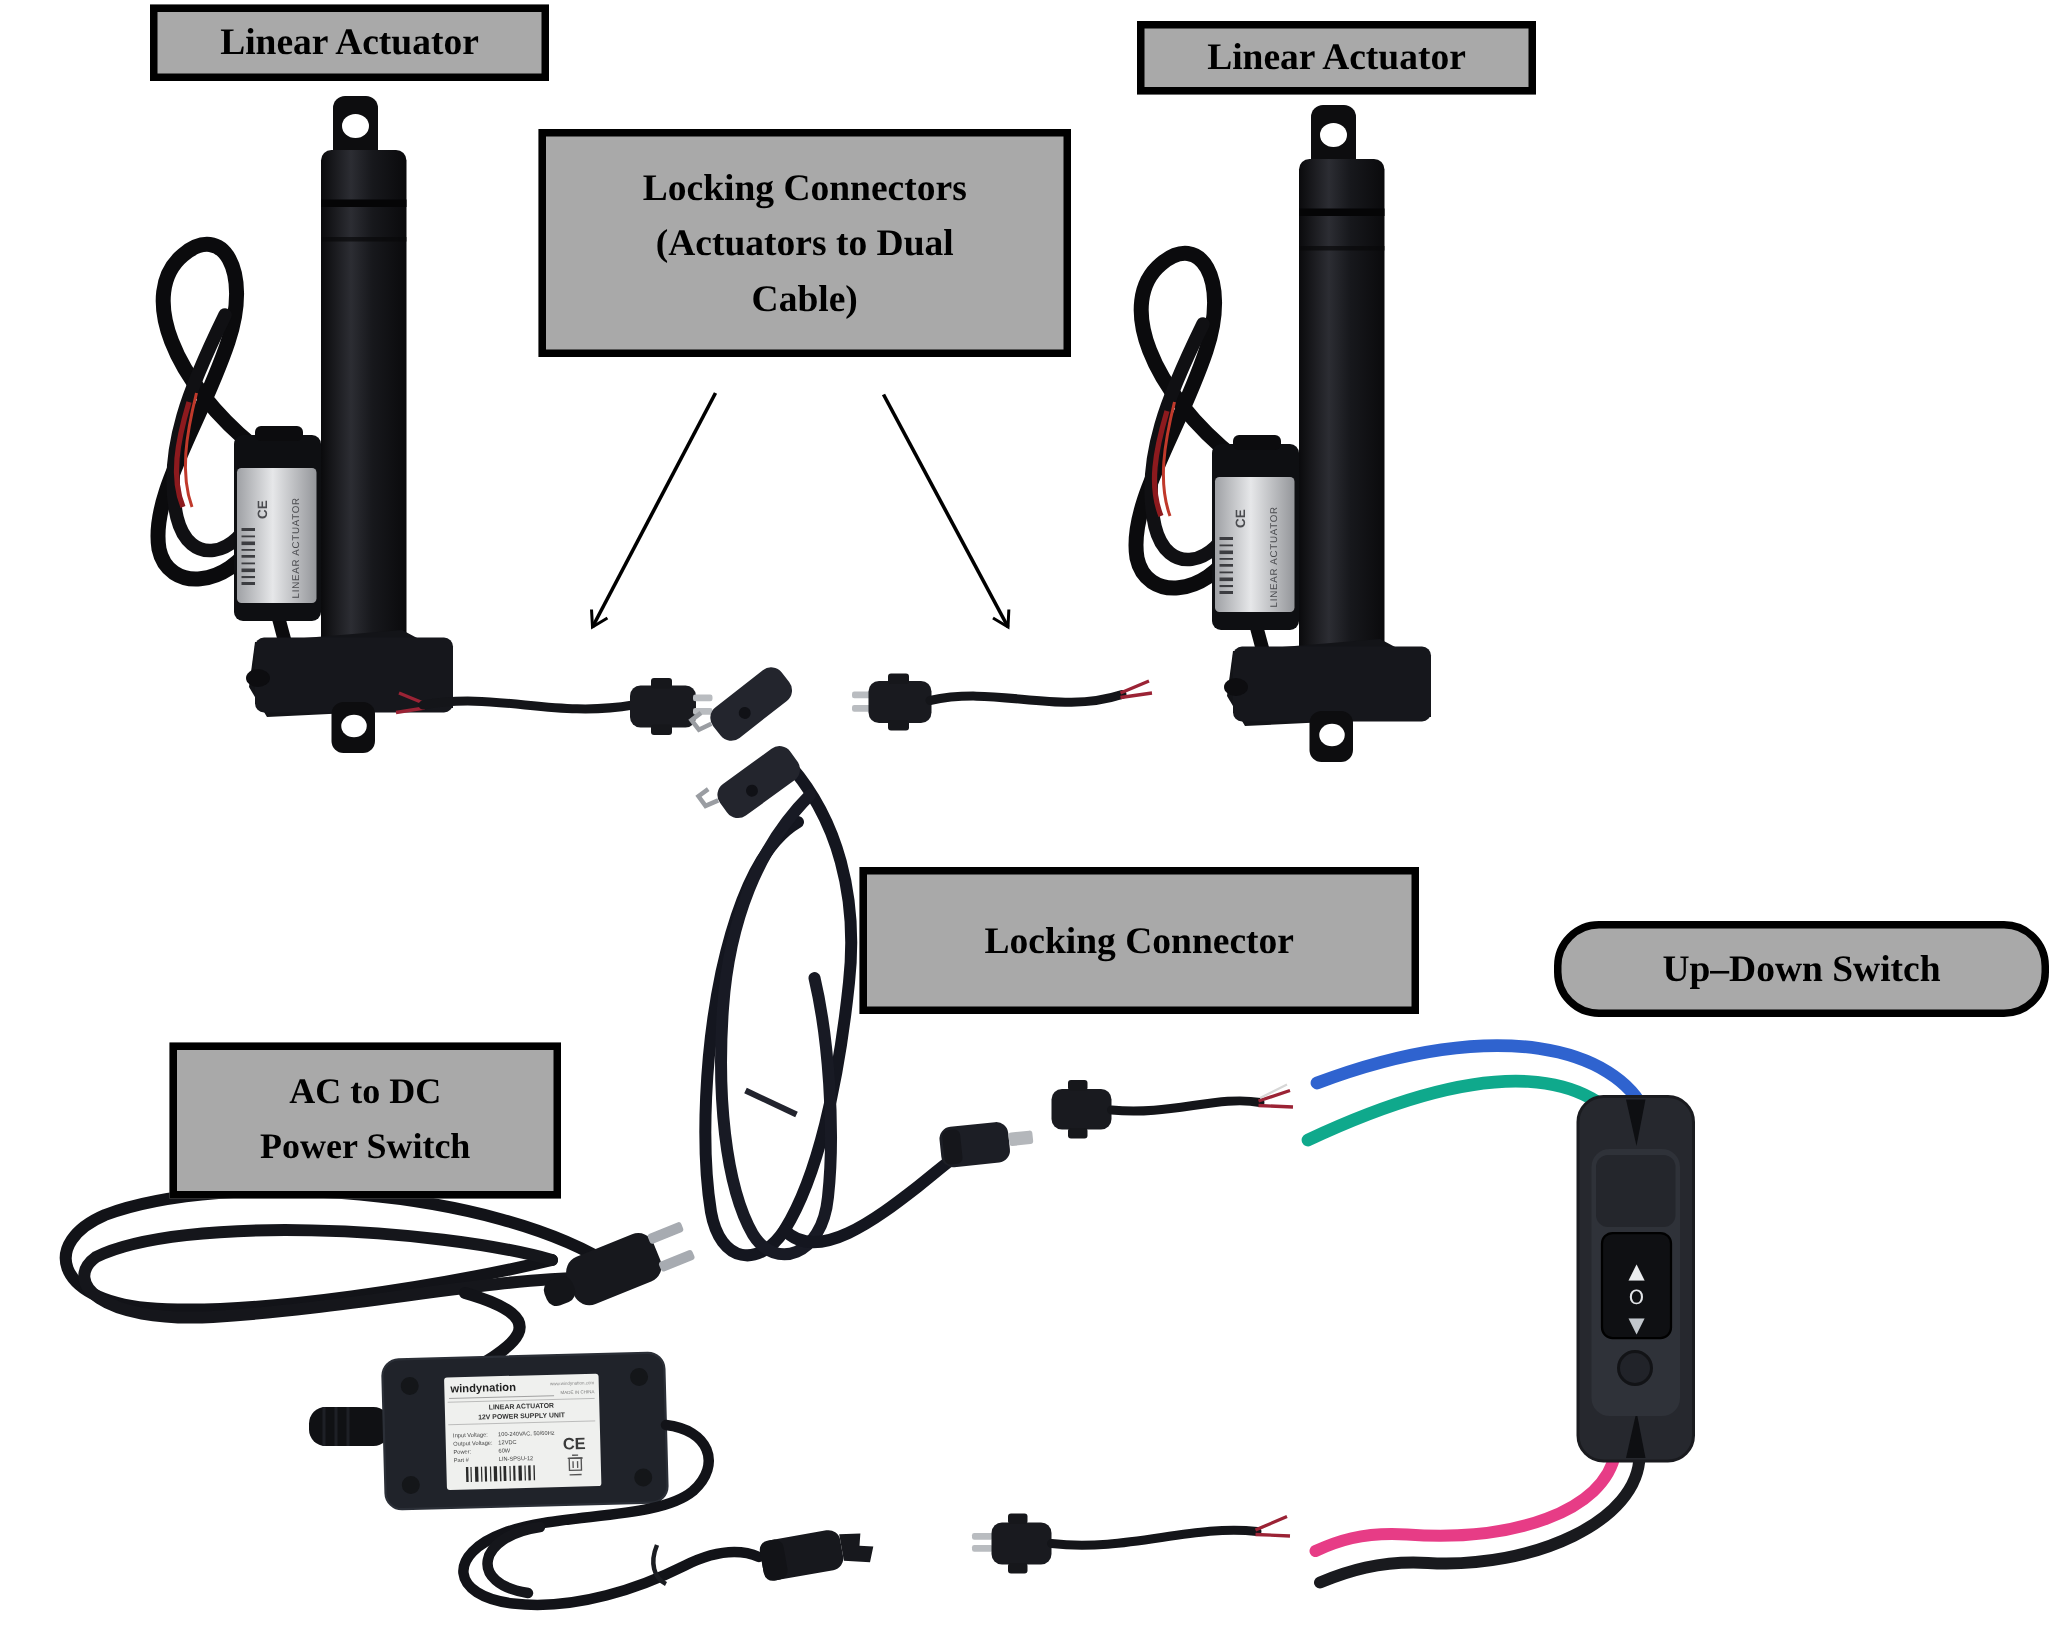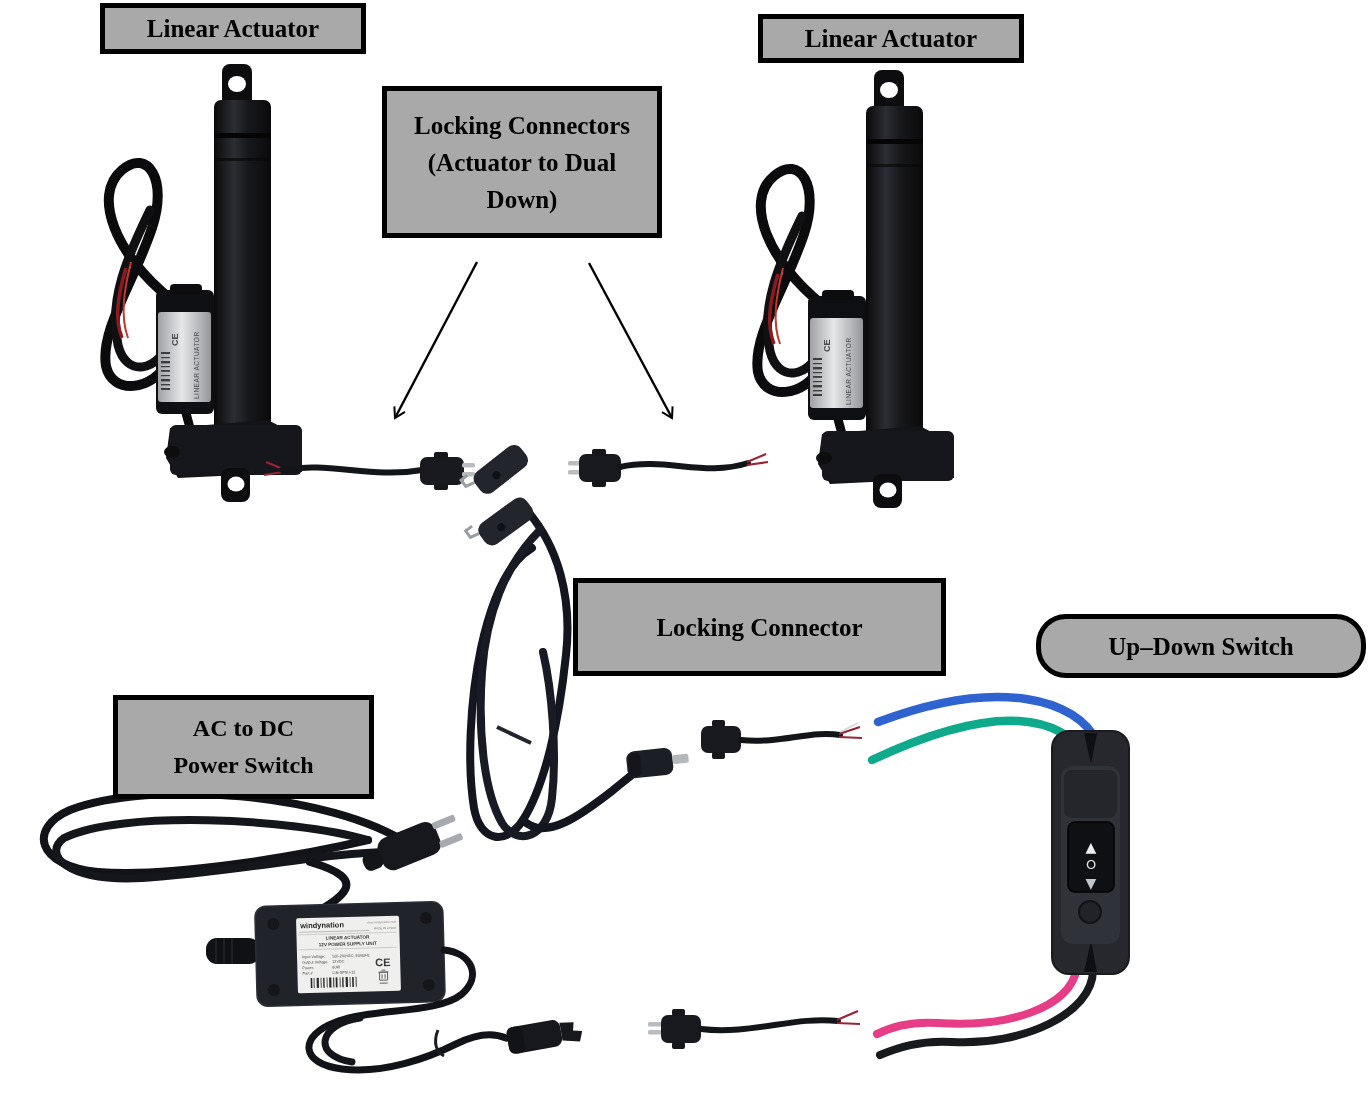--- a/index.html
+++ b/index.html
@@ -236,24 +236,24 @@
 </svg>
 
 <div class="label-box fs25" style="left:100px; top:3px; width:266px; height:51px;">
   <span class="ln">Linear Actuator</span>
 </div>
 
 <div class="label-box fs25" style="left:758px; top:14px; width:266px; height:49px;">
   <span class="ln">Linear Actuator</span>
 </div>
 
-<div class="label-box fs25" style="left:359px; top:86px; width:280px; height:152px;margin-left:23px;">
+<div class="label-box fs25" style="left:359px; top:86px; width:355px; height:152px;">
   <span class="ln">Locking Connectors</span>
-  <span class="ln">(Actuator to Dual</span>
-  <span class="ln">Down)</span>
+  <span class="ln">(Actuators to Dual</span>
+  <span class="ln">Cable)</span>
 </div>
 
 <div class="label-box fs25" style="left:573px; top:578px; width:373px; height:98px;">
   <span class="ln">Locking Connector</span>
 </div>
 
 <div class="label-box fs24" style="left:113px; top:655px; width:261px; height:104px;">
   <span class="ln">AC to DC</span>
   <span class="ln">Power Switch</span>
 </div>

